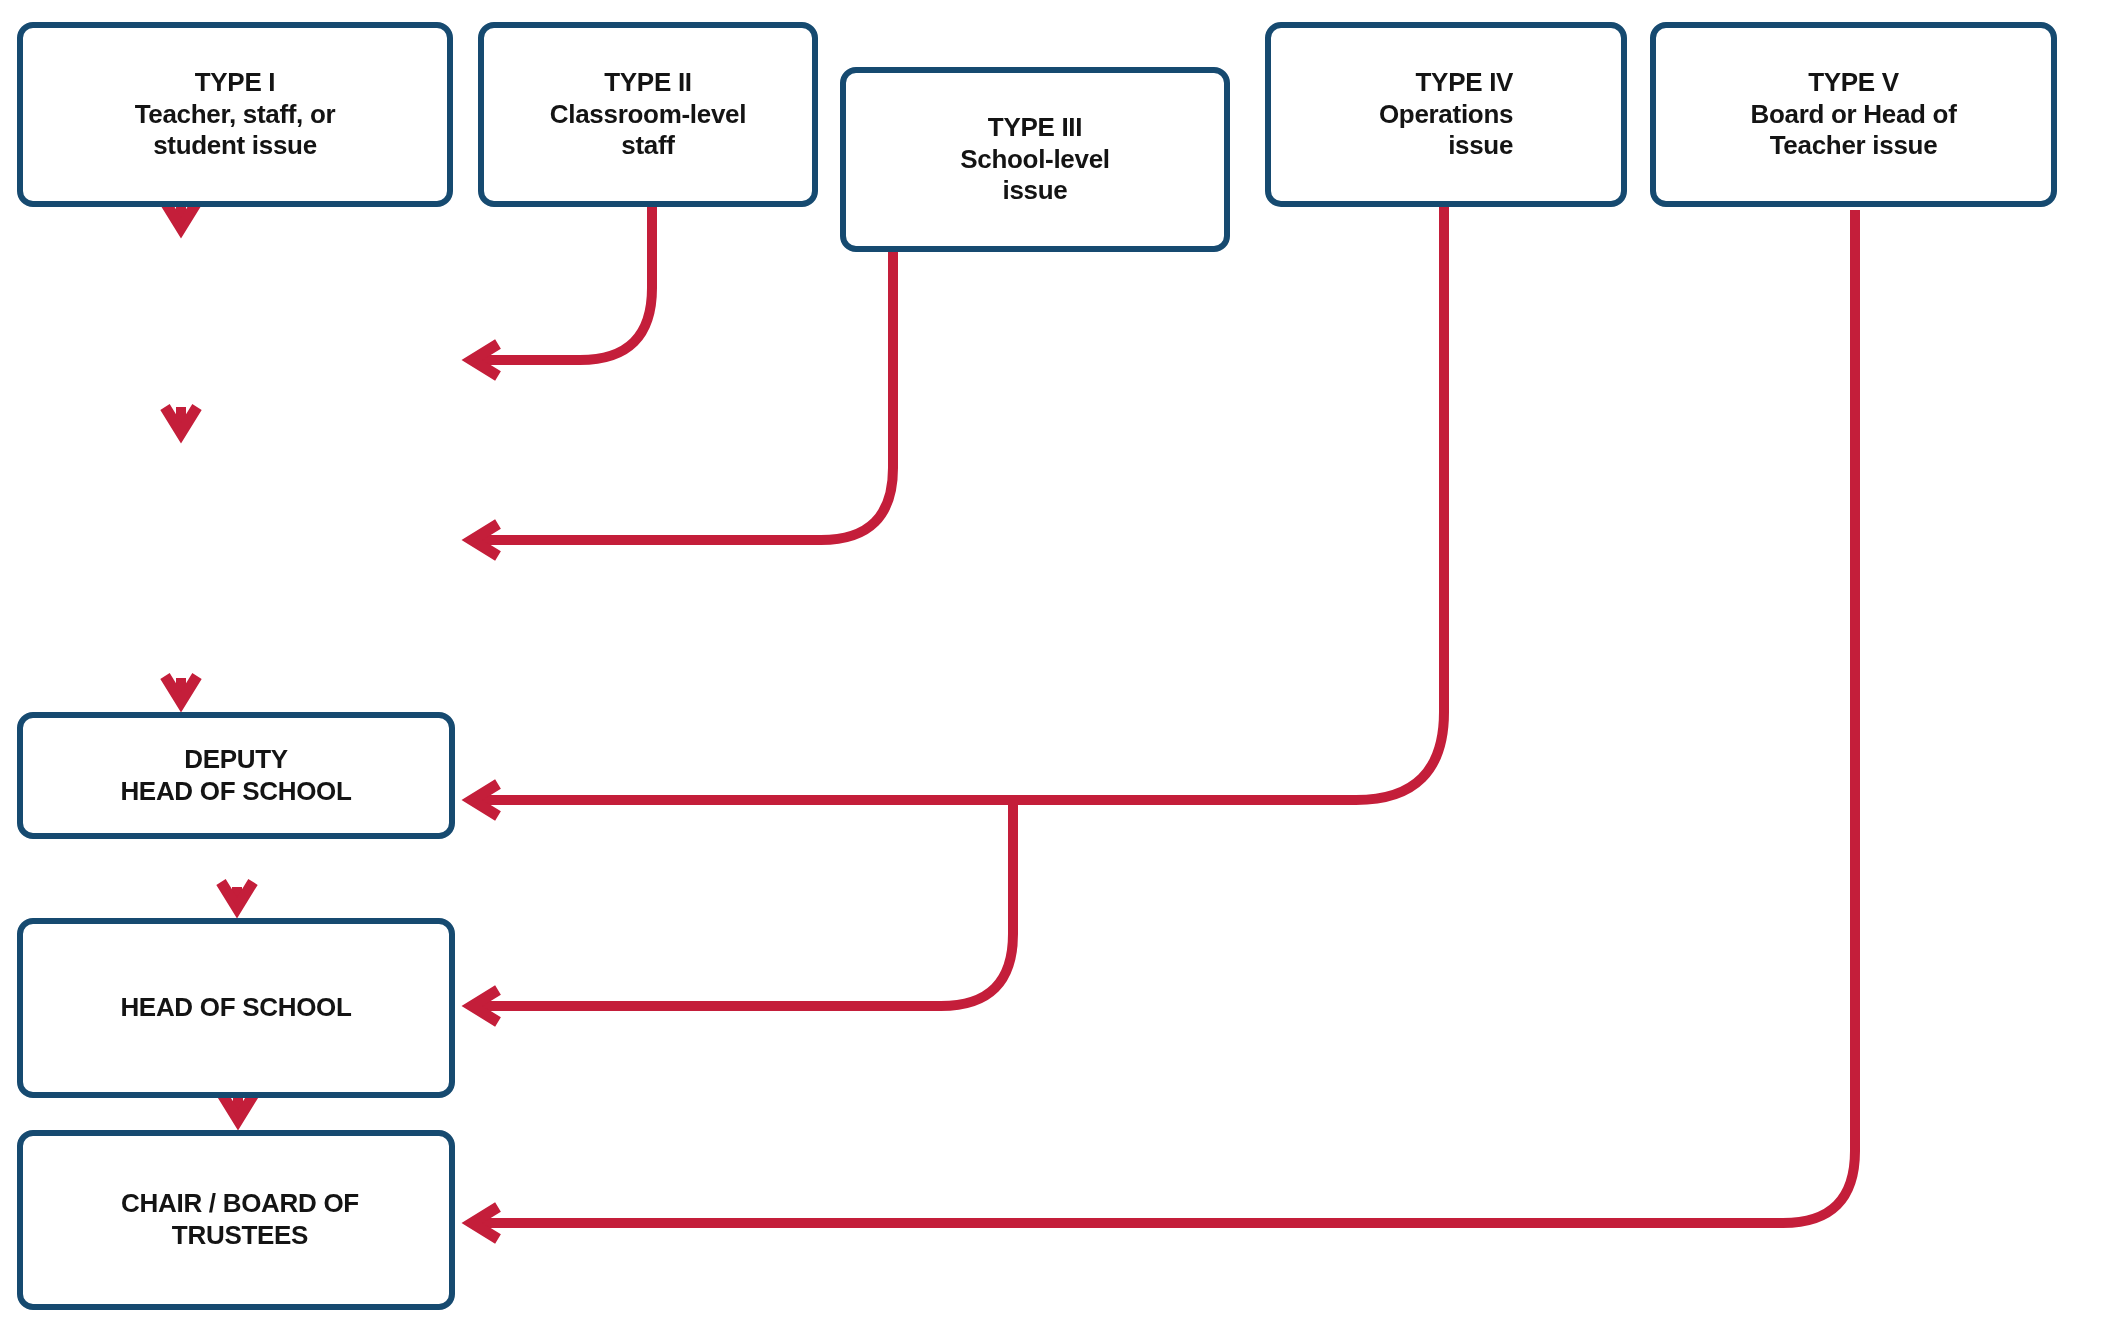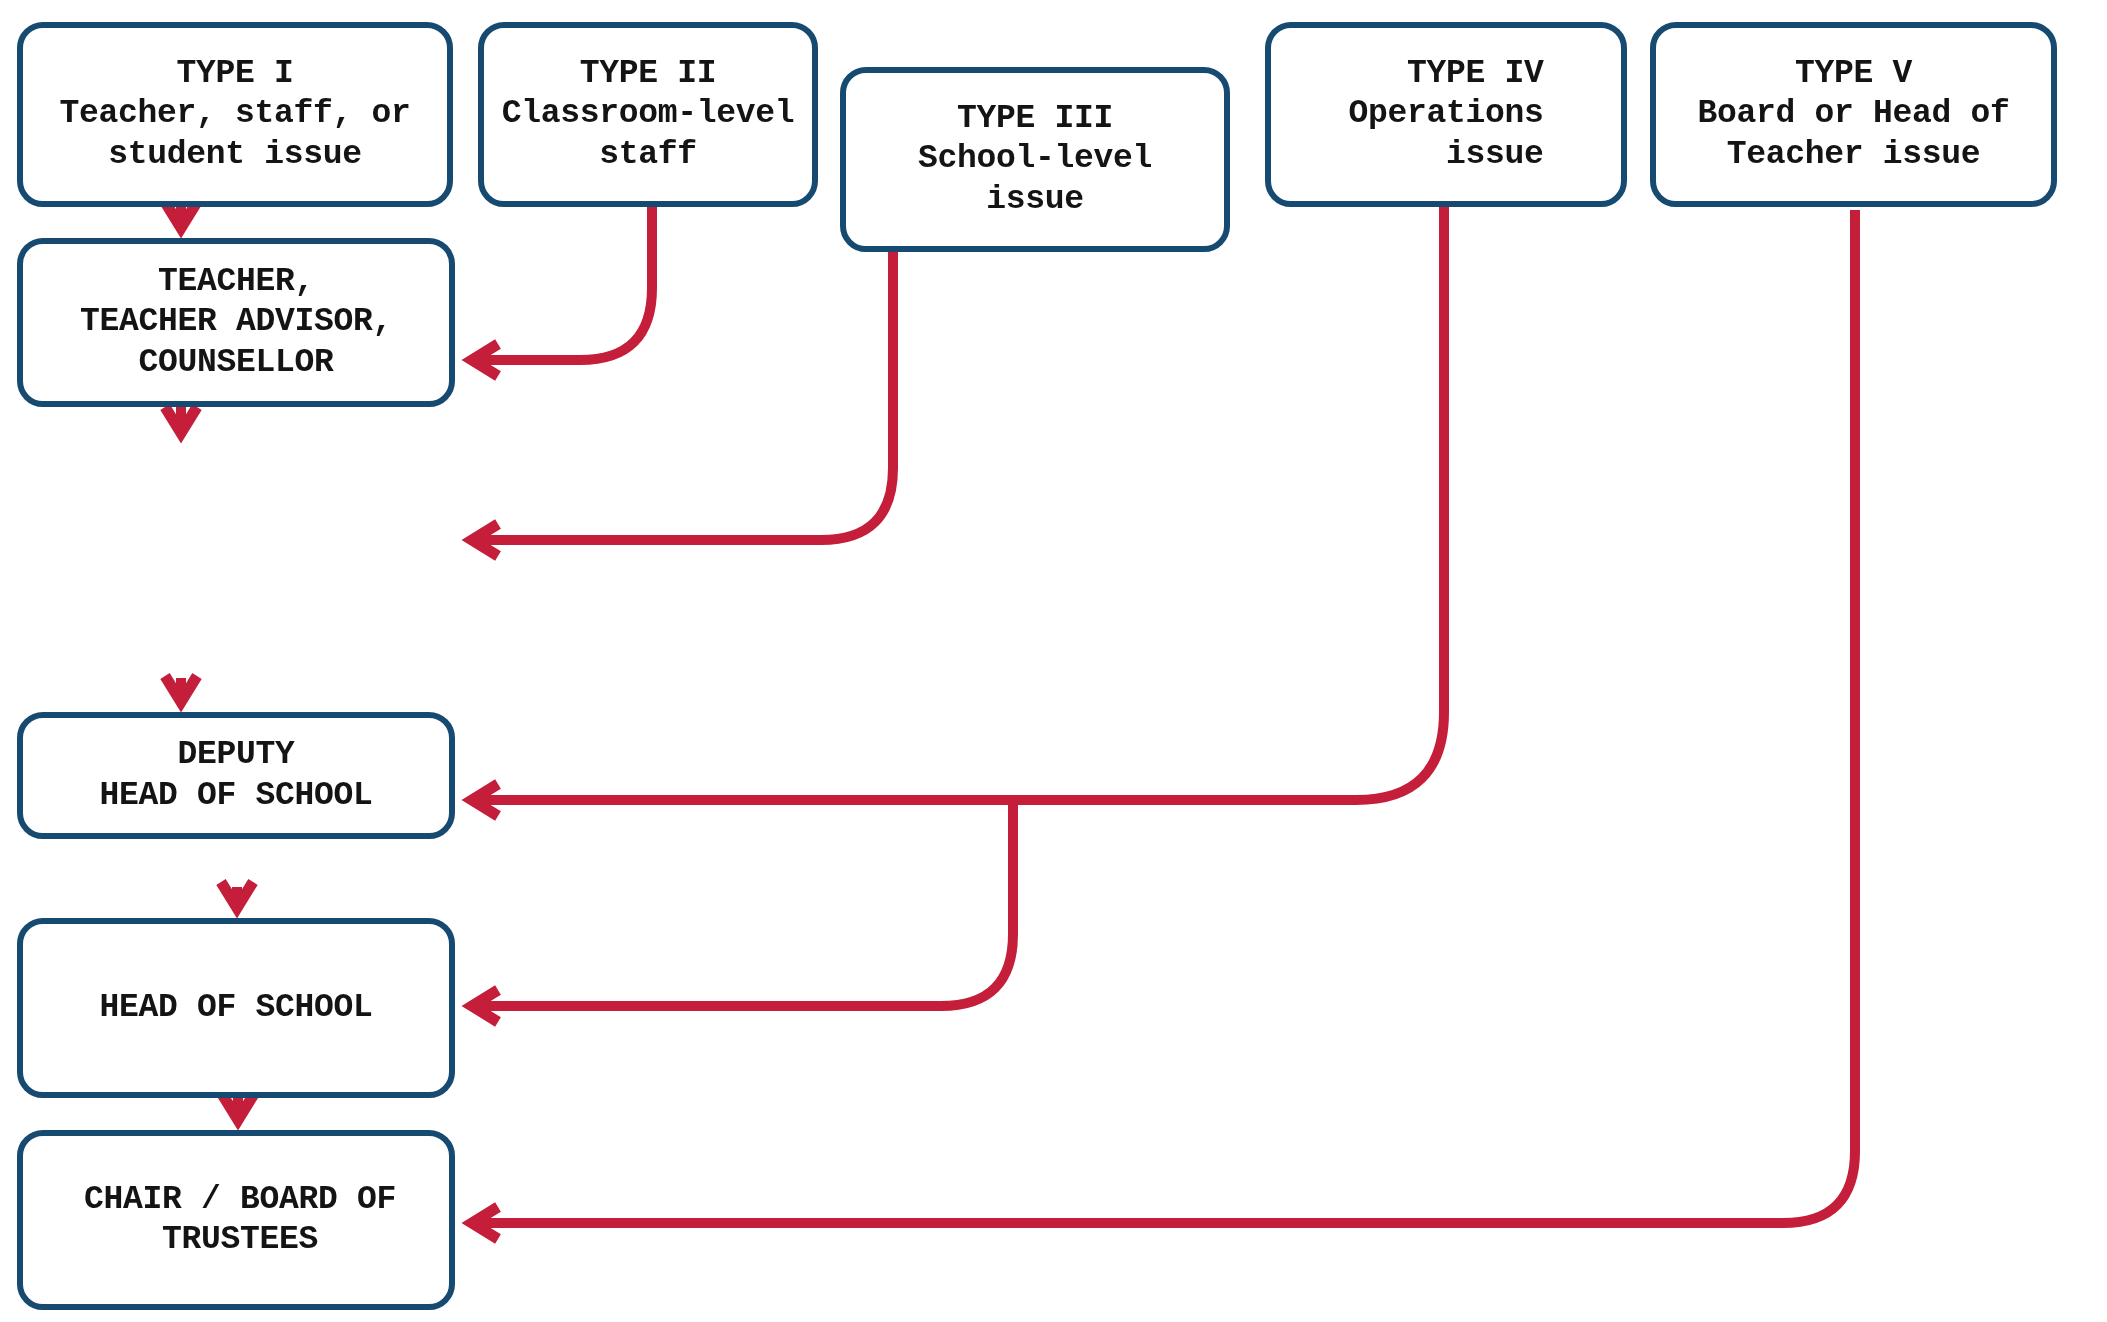--- a/index.html
+++ b/index.html
@@ -30,33 +30,32 @@
     fill:none;
     stroke:var(--arrow-color);
     stroke-width:11;
     stroke-linecap:butt;
   }
   .node{
     position:absolute;
     box-sizing:border-box;
     background:var(--fill-color);
     border:6px solid var(--border-color);
-    border-radius:26px;
+    border-radius:16px;
     display:flex;
     align-items:center;
     justify-content:center;
     text-align:center;
     color:var(--text-color);
     font-weight:bold;
-    font-size:33px;
+    font-size:26px;
     line-height:1.22;
     letter-spacing:-0.3px;
     white-space:pre-line;
     z-index:2;
-    font-family:Liberation Mono, monospace;
   }
   
   .n-t1{left:17px;  top:22px; width:436px; height:185px;}
   .n-t2{left:478px; top:22px; width:340px; height:185px;}
   .n-t3{left:840px; top:22px; width:390px; height:185px;margin-top:45px;}
   .n-t4{left:1265px;top:22px; width:362px; height:185px;text-align:right;}
   .n-t5{left:1650px;top:22px; width:407px; height:185px;}
   
   .n-c1{left:17px;top:238px; width:438px;height:169px;}
   .n-c2{left:17px;top:443px; width:438px;height:235px;}
@@ -98,22 +97,19 @@
   <div class="node n-t3">TYPE III
 School-level
 issue</div>
   <div class="node n-t4">TYPE IV
 Operations
 issue</div>
   <div class="node n-t5">TYPE V
 Board or Head of
 Teacher issue</div>
 
-  <div class="node n-c1">TEACHER,
-TEACHER ADVISOR,
-COUNSELLOR</div>
   <div class="node n-c3">DEPUTY
 HEAD OF SCHOOL</div>
   <div class="node n-c4">HEAD OF SCHOOL</div>
   <div class="node n-c5">CHAIR / BOARD OF
 TRUSTEES</div>
 
 </div>
 
 </body></html>

